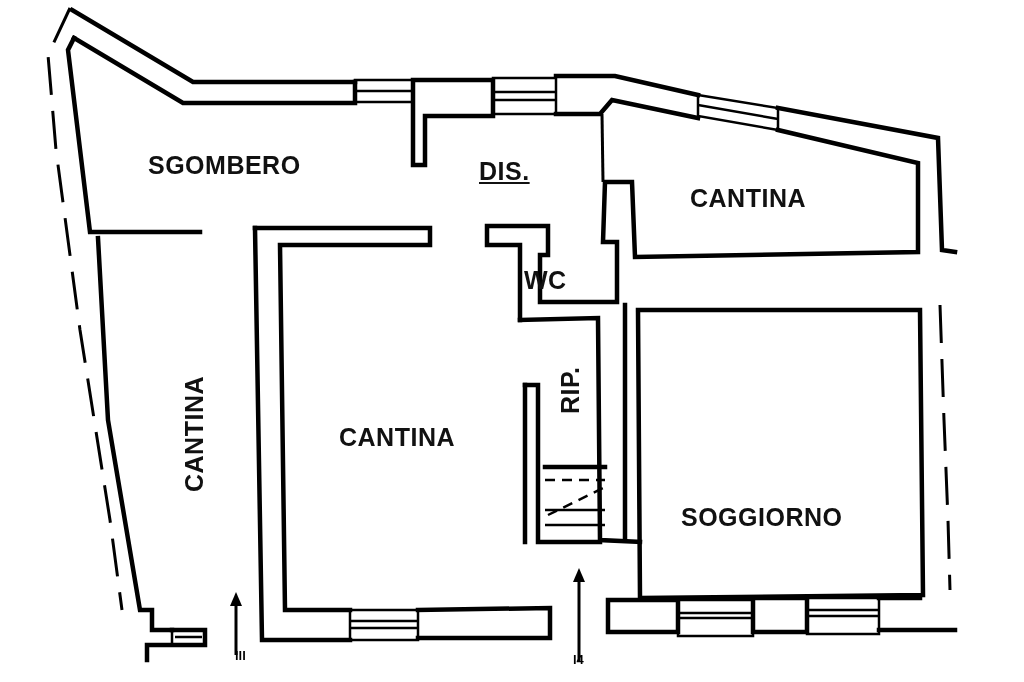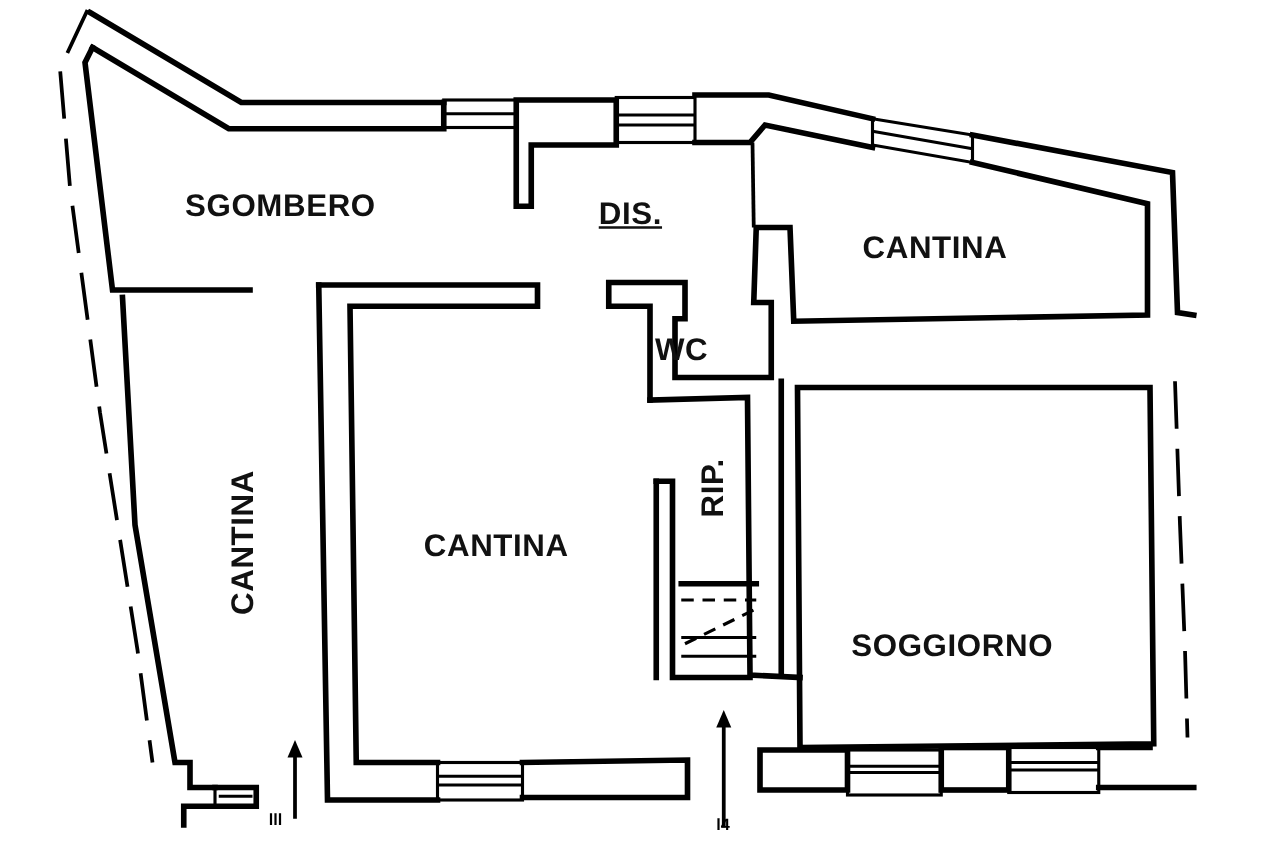--- a/index.html
+++ b/index.html
@@ -117,14 +117,14 @@
 
 <div class="room-label" style="left:148px; top:151px;text-align:right;">SGOMBERO</div>
 <div class="room-label" style="left:479px; top:157px;text-decoration:underline;">DIS.</div>
 <div class="room-label" style="left:690px; top:184px;">CANTINA</div>
 <div class="room-label" style="left:524px; top:266px;">WC</div>
 <div class="room-label vert" style="left:180px; top:492px;">CANTINA</div>
 <div class="room-label" style="left:339px; top:423px;">CANTINA</div>
 <div class="room-label vert" style="left:556px; top:414px;">RIP.</div>
 <div class="room-label" style="left:681px; top:459px;margin-top:44px;">SOGGIORNO</div>
 
-<div class="entry-mark" style="left:215px; top:648px;">lll</div>
+<div class="entry-mark" style="left:235px; top:648px;">lll</div>
 <div class="entry-mark" style="left:573px; top:652px;">l4</div>
 
 </body></html>

